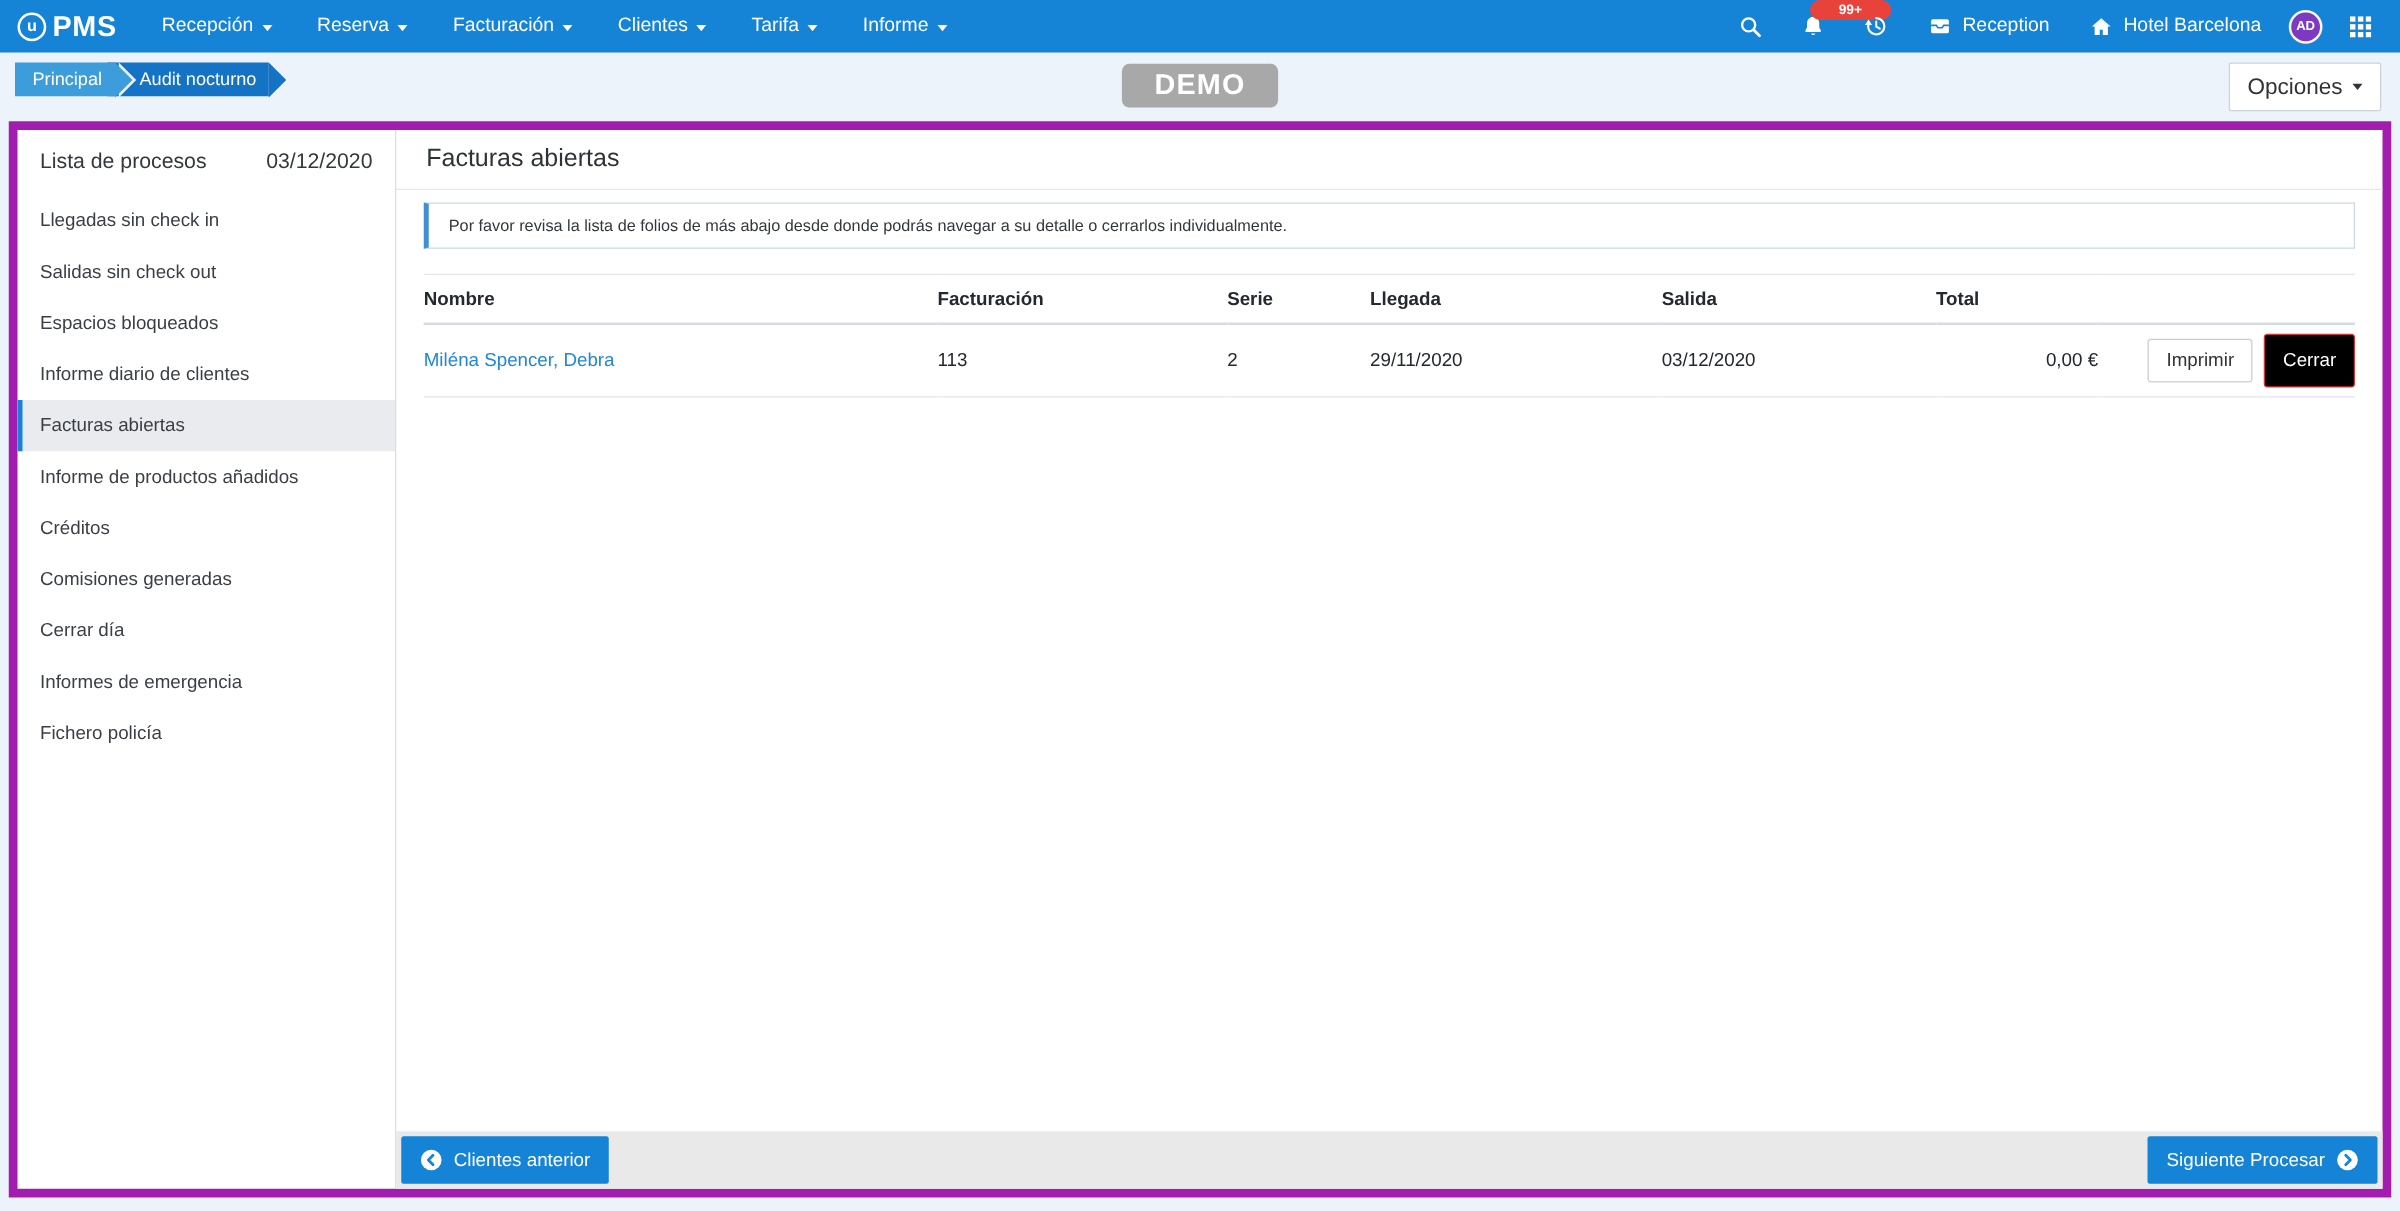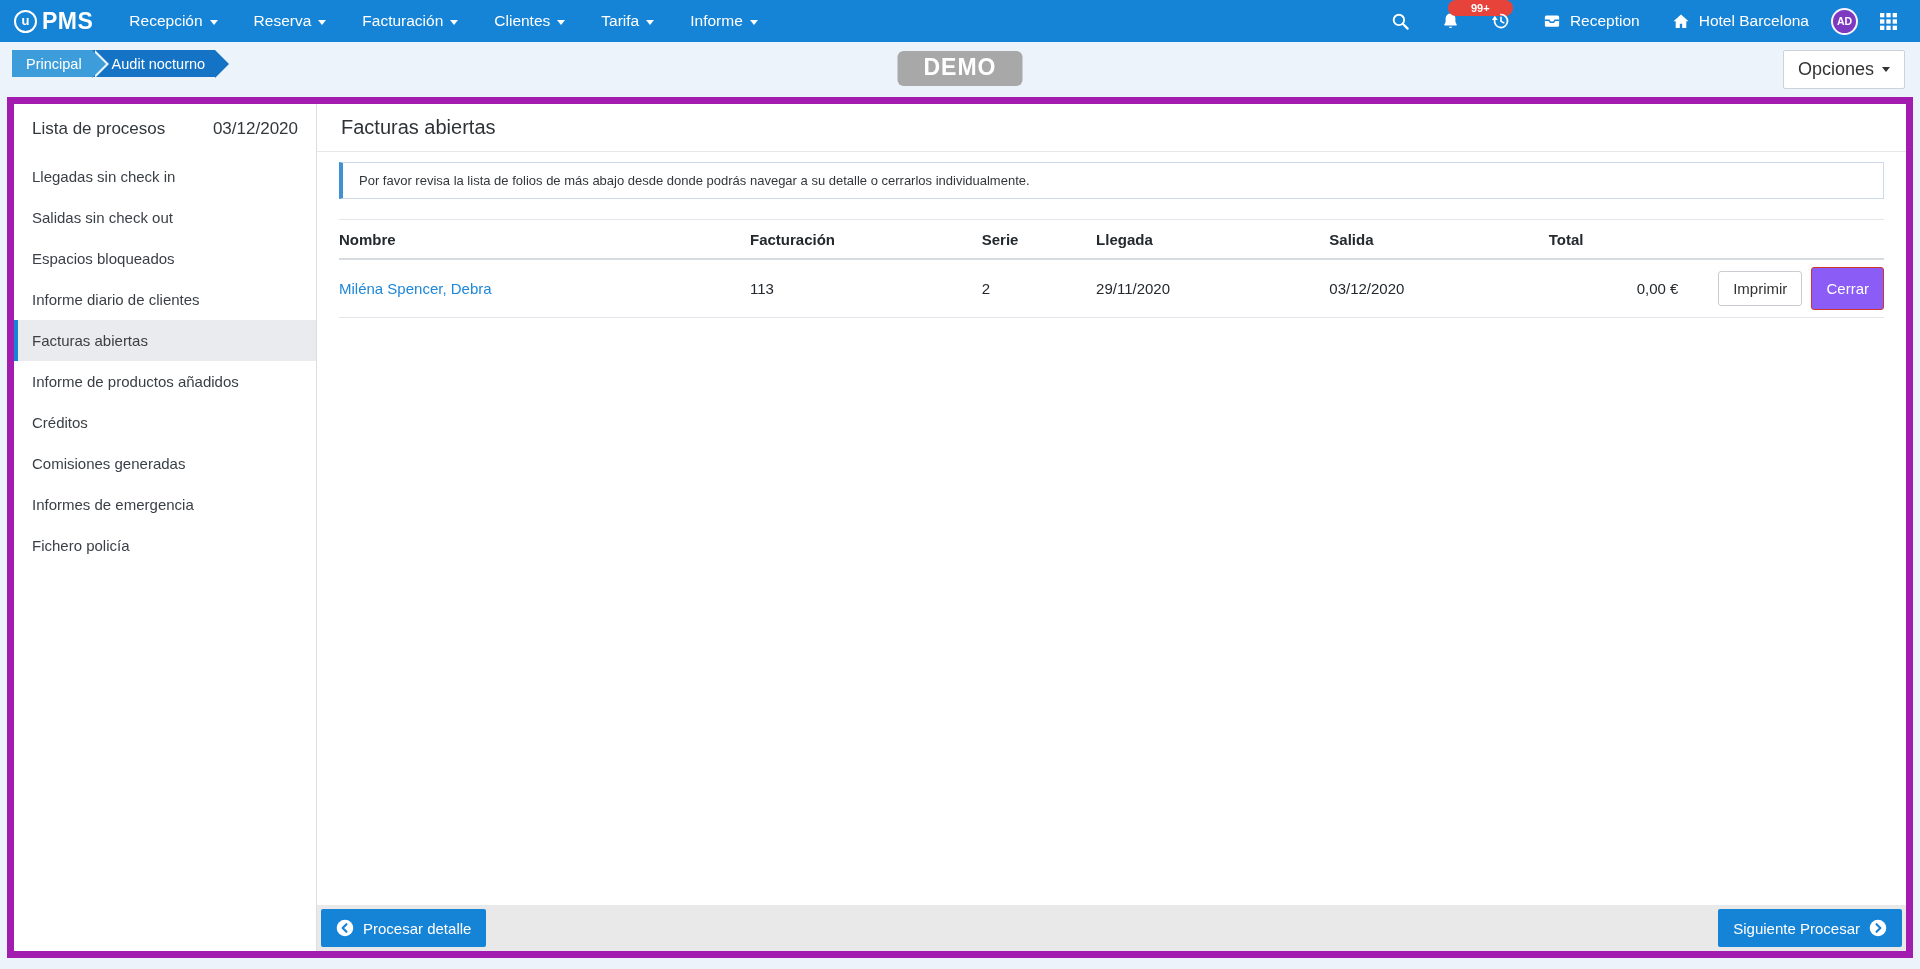--- a/index.html
+++ b/index.html
@@ -104,21 +104,21 @@
   }
   .folios td { padding:7px 0; border-bottom:1px solid #e2e6ea; font-size:15px; color:#24292e; vertical-align:middle; }
   .right { text-align:right; }
   .row-link { color:#1e87d8; text-decoration:none; cursor:pointer; }
   .actions-cell { text-align:right; white-space:nowrap; }
   .btn-print {
     font-family:inherit; font-size:15px; color:#333; background:#fff; border:1px solid #c9cdd1;
     padding:8px 14px; border-radius:3px; cursor:pointer; margin-right:5px;
   }
   .btn-close-row {
-    font-family:inherit; font-size:15px; color:#fff; background:#8b5cf6; border:1px solid #d2352d;
+    font-family:inherit; font-size:15px; color:#fff; background:#000000; border:1px solid #d2352d;
     padding:12px 14px; border-radius:3px; cursor:pointer;
   }
 
   .footer-bar {
     margin-top:auto; height:46px; background:#e9e9e9; flex-shrink:0;
     display:flex; align-items:center; justify-content:space-between; padding:0 4px;
   }
   .btn-proc {
     font-family:inherit; font-size:15px; color:#fff; background:#1583d6; border:none;
     padding:0 15px; height:38px; border-radius:2px; cursor:pointer;
@@ -235,20 +235,21 @@
       </div>
       <div class="sidebar-list">
         <div class="side-item">Llegadas sin check in</div>
         <div class="side-item">Salidas sin check out</div>
         <div class="side-item">Espacios bloqueados</div>
         <div class="side-item">Informe diario de clientes</div>
         <div class="side-item active">Facturas abiertas</div>
         <div class="side-item">Informe de productos añadidos</div>
         <div class="side-item">Créditos</div>
         <div class="side-item">Comisiones generadas</div>
+        <div class="side-item">Cerrar día</div>
         <div class="side-item">Informes de emergencia</div>
         <div class="side-item">Fichero policía</div>
       </div>
     </aside>
 
     <section class="main">
       <div class="main-title">Facturas abiertas</div>
       <div class="main-body">
         <div class="info-box">Por favor revisa la lista de folios de más abajo desde donde podrás navegar a su detalle o cerrarlos individualmente.</div>
 
@@ -289,21 +290,21 @@
           </tbody>
         </table>
       </div>
 
       <div class="footer-bar">
         <button class="btn-proc">
           <svg width="18" height="18" viewBox="0 0 20 20">
               <circle cx="10" cy="10" r="9.2" fill="#fff"></circle>
               <path d="M11.6 5.8 7.4 10l4.2 4.2" fill="none" stroke="#1583d6" stroke-width="2.4" stroke-linecap="round" stroke-linejoin="round"></path>
             </svg>
-          <span>Procesar detalle</span>
+          <span>Clientes anterior</span>
         </button>
         <button class="btn-proc">
           <span>Siguiente Procesar</span>
           <svg width="18" height="18" viewBox="0 0 20 20">
               <circle cx="10" cy="10" r="9.2" fill="#fff"></circle>
               <path d="M8.4 5.8 12.6 10l-4.2 4.2" fill="none" stroke="#1583d6" stroke-width="2.4" stroke-linecap="round" stroke-linejoin="round"></path>
             </svg>
         </button>
       </div>
     </section>

